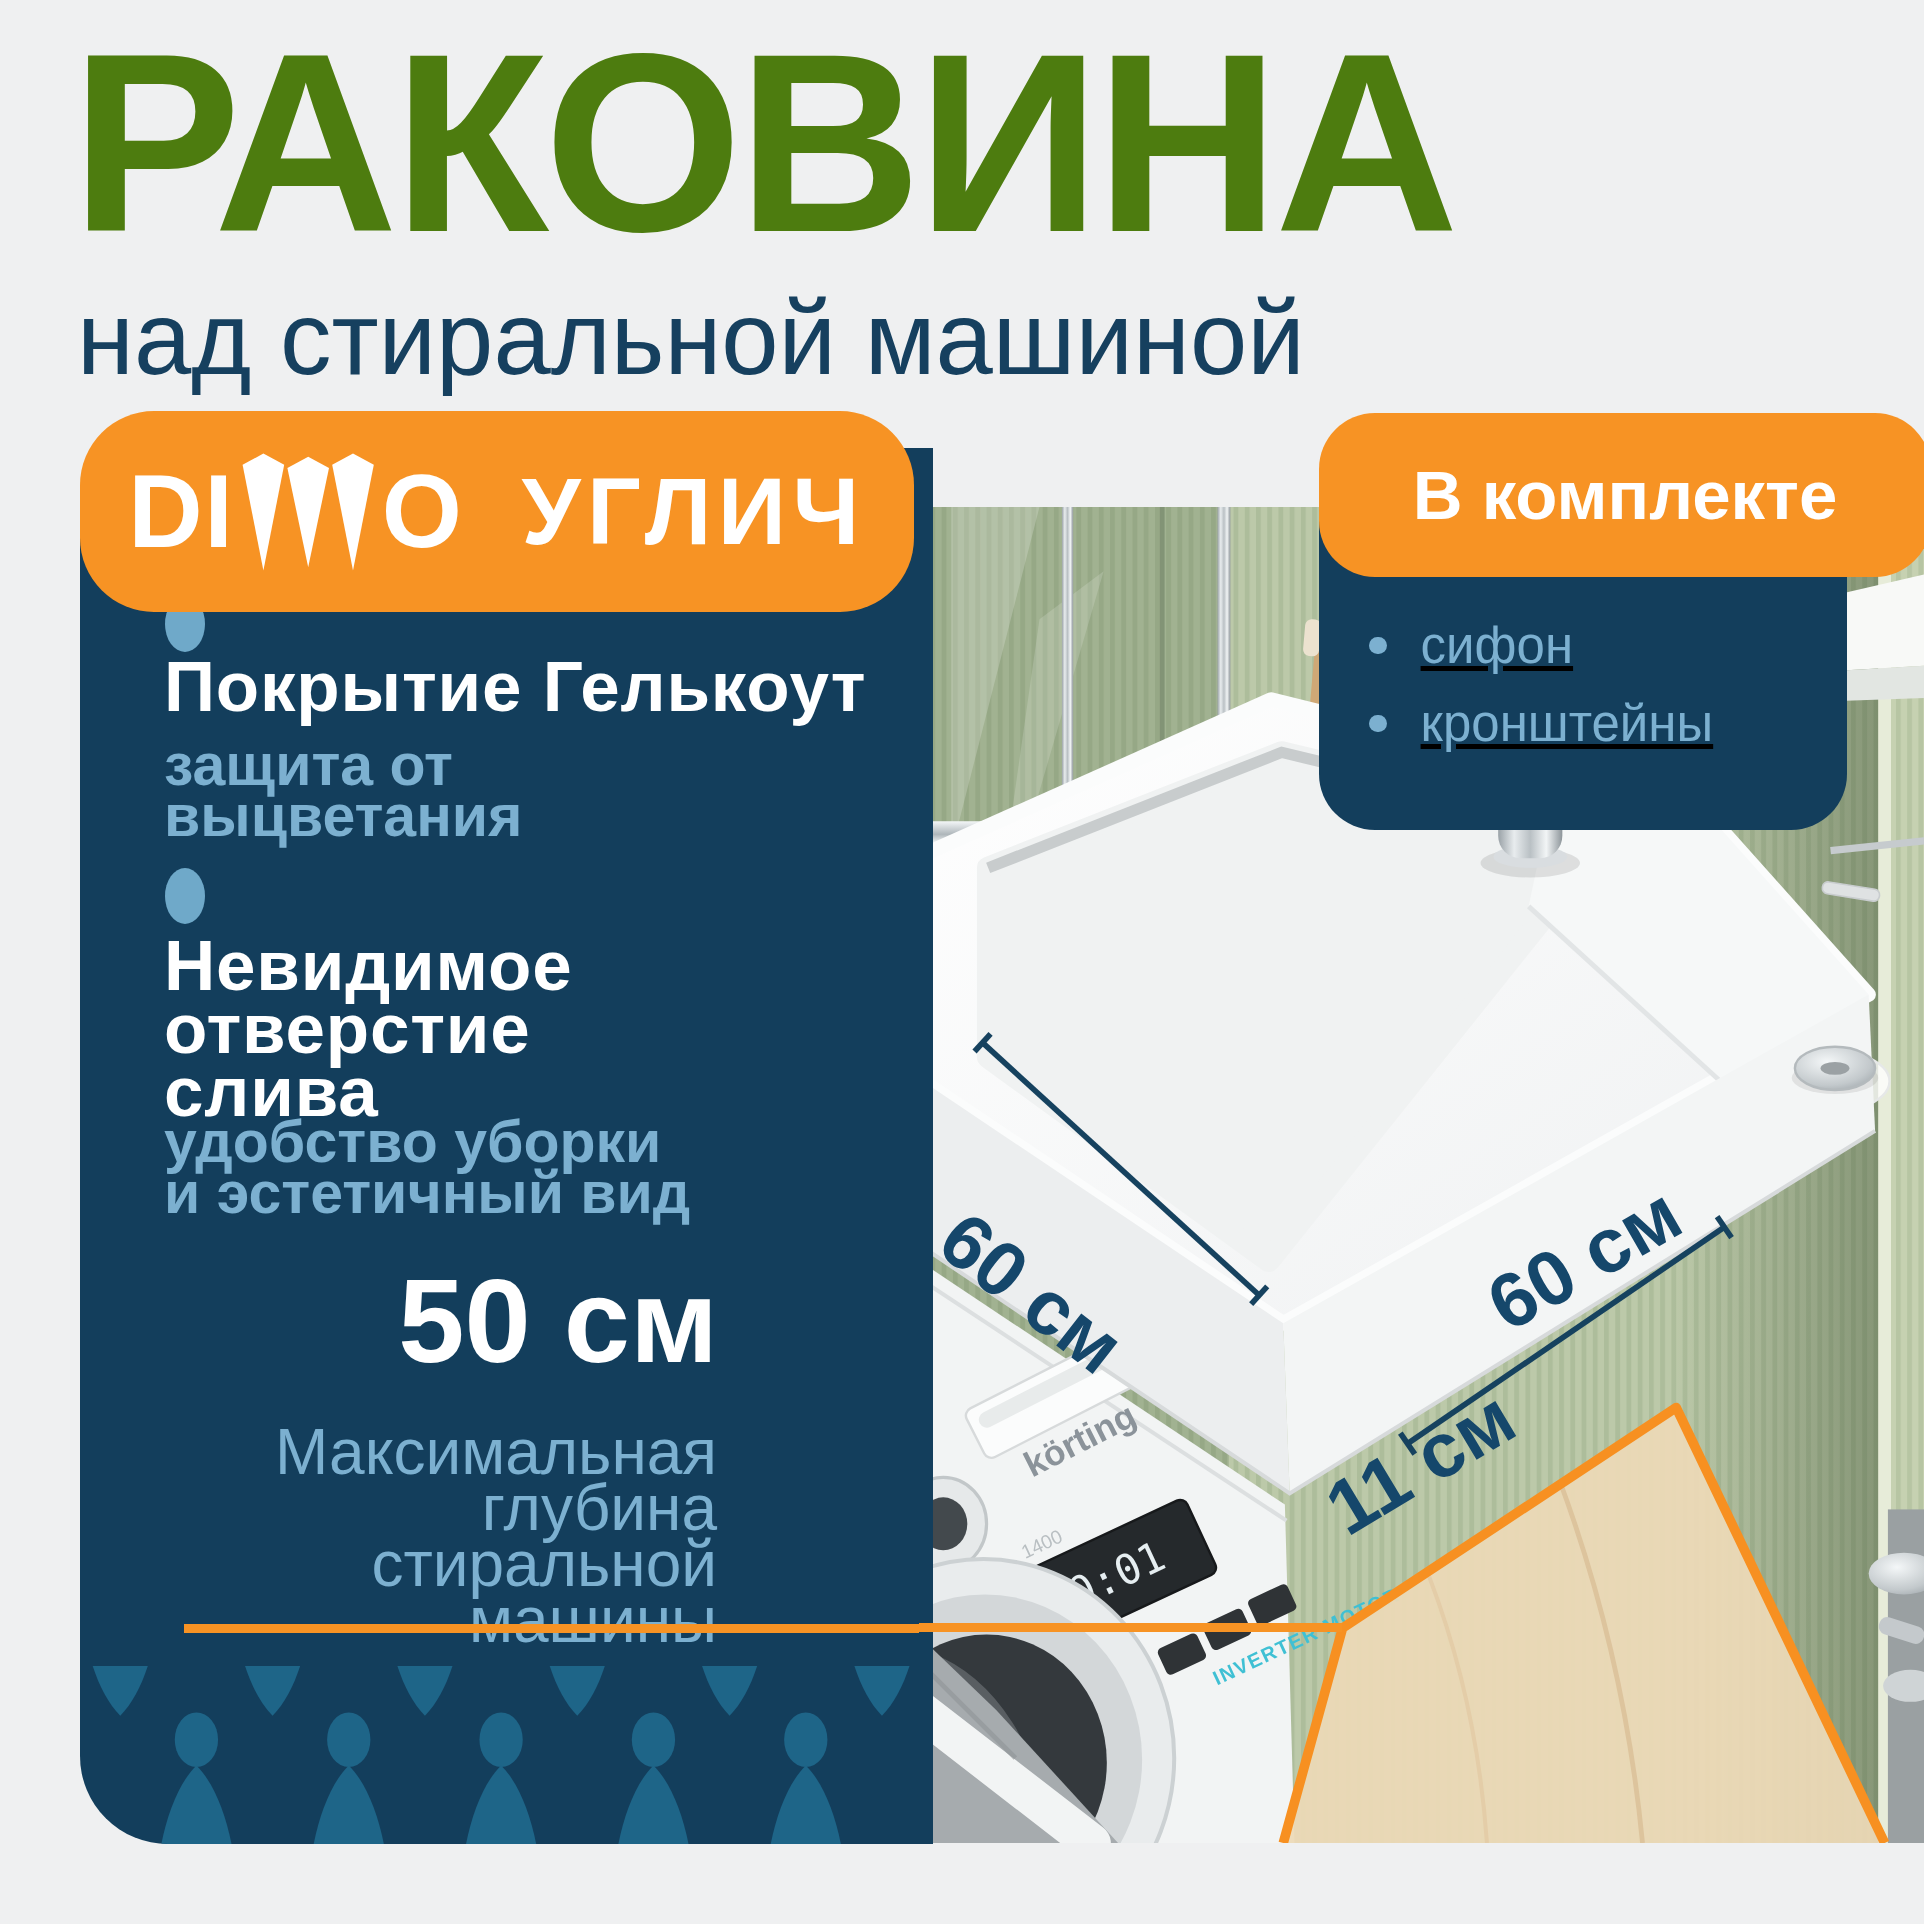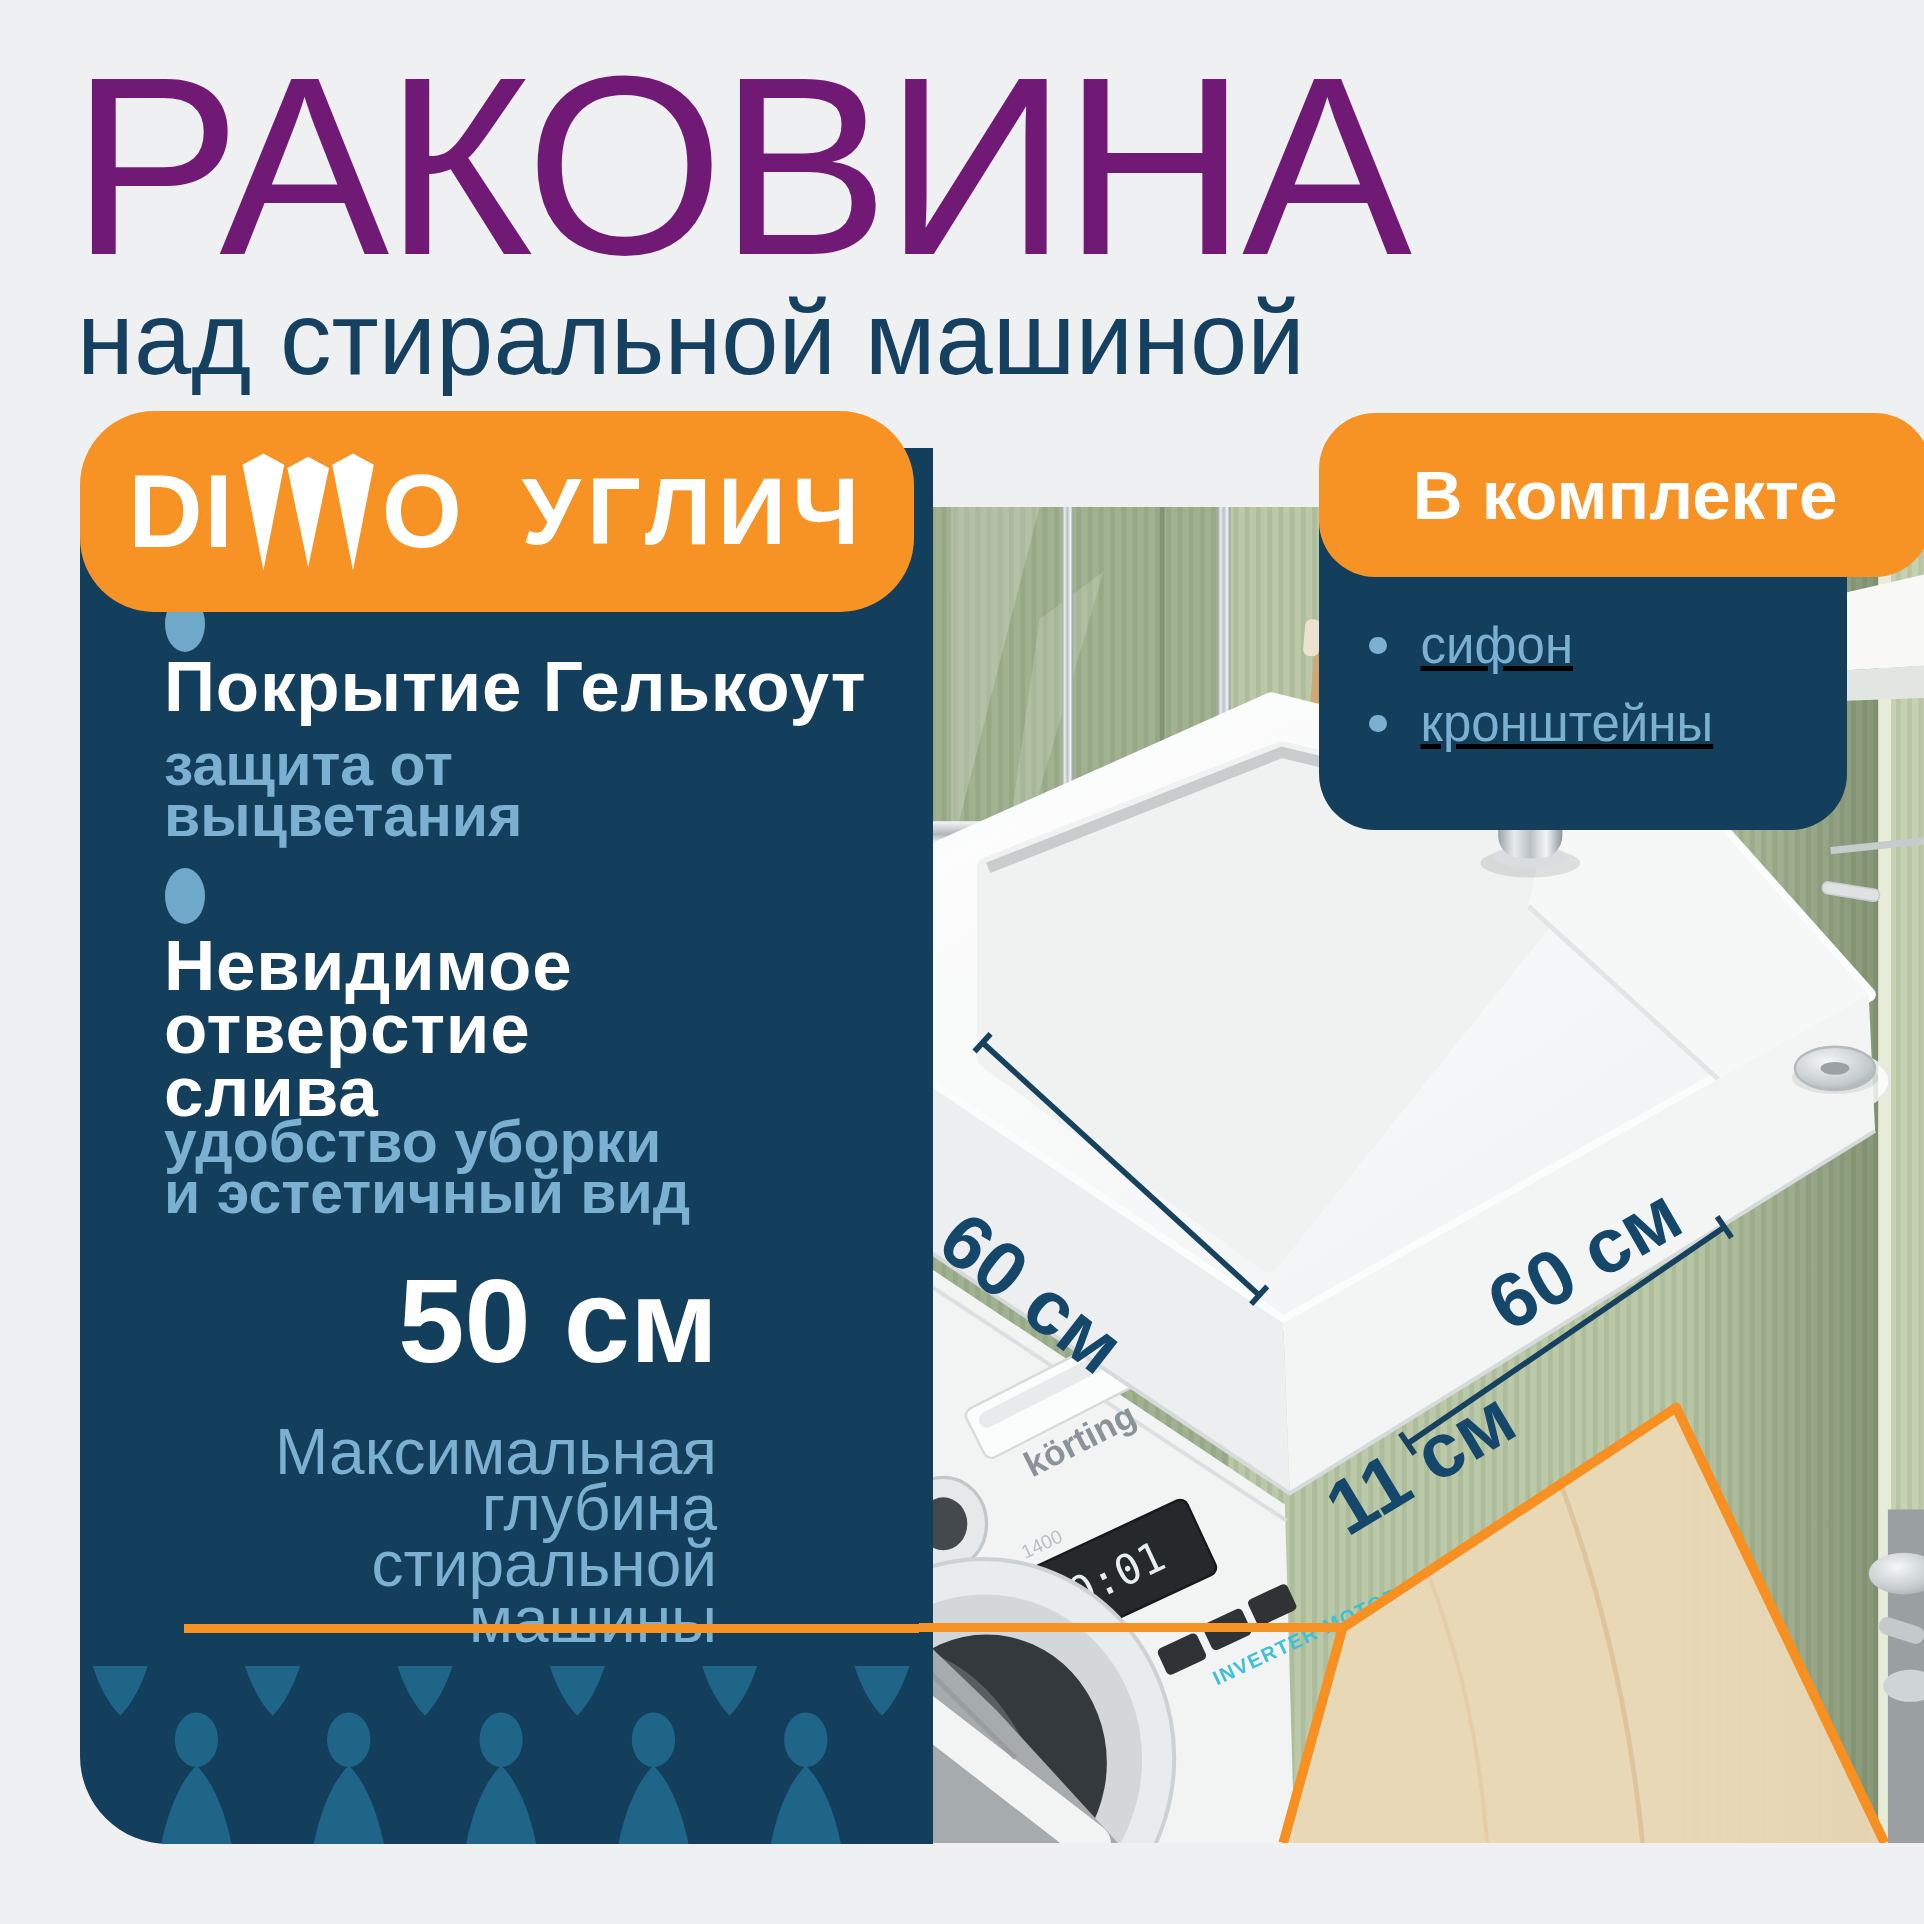--- a/index.html
+++ b/index.html
@@ -1,21 +1,21 @@
 <!DOCTYPE html>
 <html style="font-size:13px"><head>
 <meta charset="utf-8">
 <style>
   html,body{margin:0;padding:0;background:#dfe1e3;}
   .canvas{position:relative;width:1925px;height:1925px;background:#eff0f1;overflow:hidden;
           font-family:"Liberation Sans",sans-serif;}
   .abs{position:absolute;}
 
   
-  .title{left:71px;top:38px;font-size:255px;line-height:1;font-weight:400;color:#701a75;letter-spacing:-4.8px;}
+  .title{left:71px;top:15px;font-size:255px;line-height:1;font-weight:700;color:#4d7c0f;letter-spacing:-4.8px;}
   .subtitle{left:77px;top:282px;font-size:103px;line-height:1.1;font-weight:500;color:#16405f;}
 
   
   .badge{left:80px;top:411px;width:834px;height:201px;background:#f79324;border-radius:74px;
          display:flex;align-items:center;justify-content:center;gap:58px;z-index:6;}
   .logo{display:flex;align-items:center;color:#fff;font-weight:700;font-size:103px;letter-spacing:1.6px;}
   .logo svg{margin:0 4.8px 0 6.4px;}
   .badge-model{color:#fff;font-weight:700;font-size:95px;letter-spacing:6.4px;text-align:center;}
 
   

